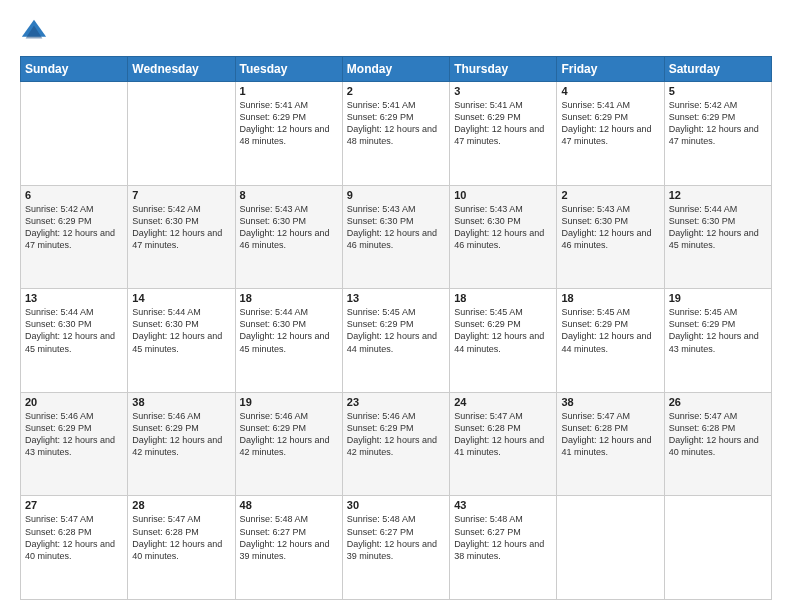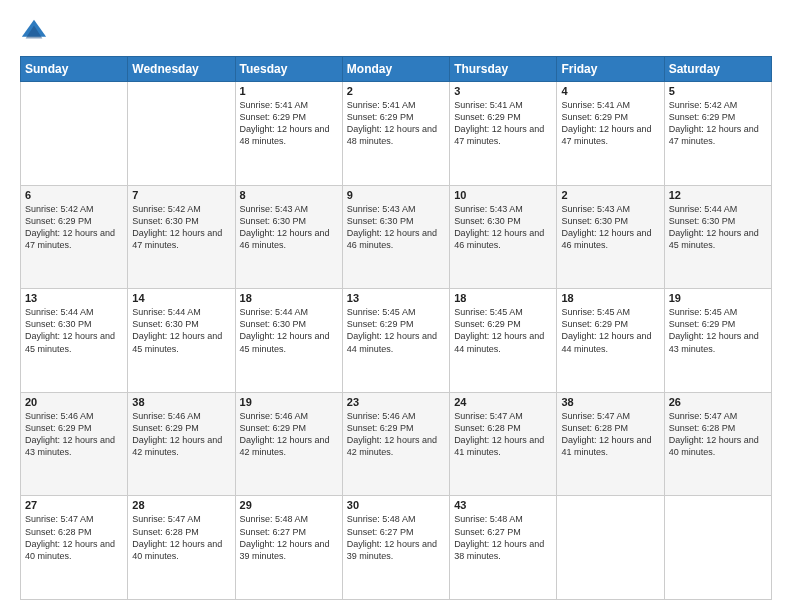--- a/index.html
+++ b/index.html
@@ -306,21 +306,21 @@
 Sunset: 6:28 PM
 Daylight: 12 hours and 40 minutes.</div>
           </td>
           <td>
             <div class="day-number">28</div>
             <div class="day-info" style="white-space: pre-line;">Sunrise: 5:47 AM
 Sunset: 6:28 PM
 Daylight: 12 hours and 40 minutes.</div>
           </td>
           <td>
-            <div class="day-number">29</div>
+            <div class="day-number">48</div>
             <div class="day-info" style="white-space: pre-line;">Sunrise: 5:48 AM
 Sunset: 6:27 PM
 Daylight: 12 hours and 39 minutes.</div>
           </td>
           <td>
             <div class="day-number">30</div>
             <div class="day-info" style="white-space: pre-line;">Sunrise: 5:48 AM
 Sunset: 6:27 PM
 Daylight: 12 hours and 39 minutes.</div>
           </td>

